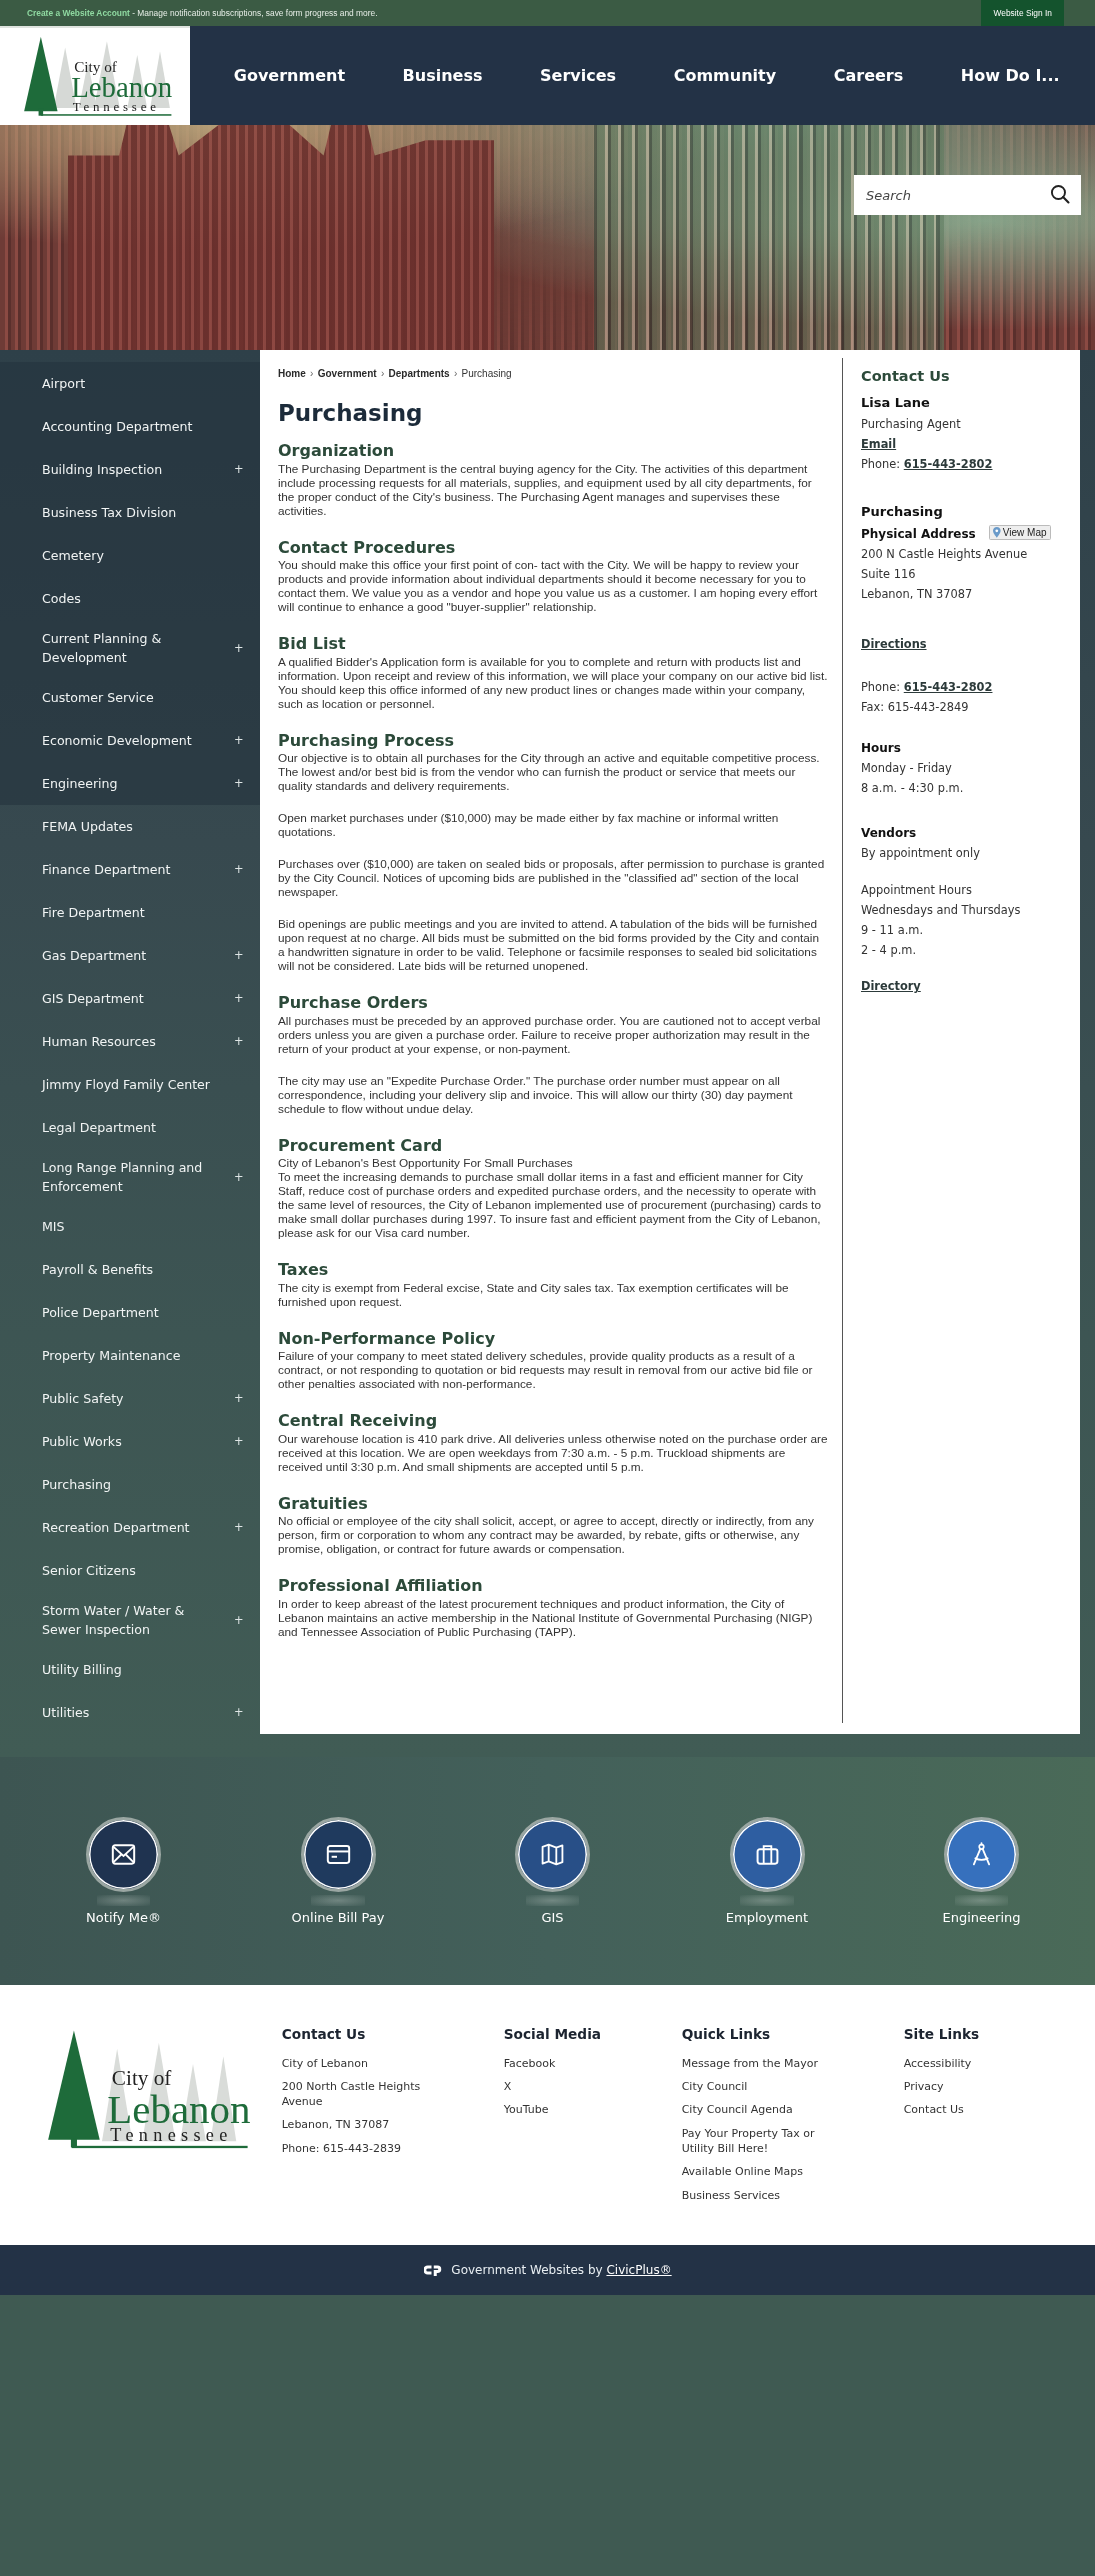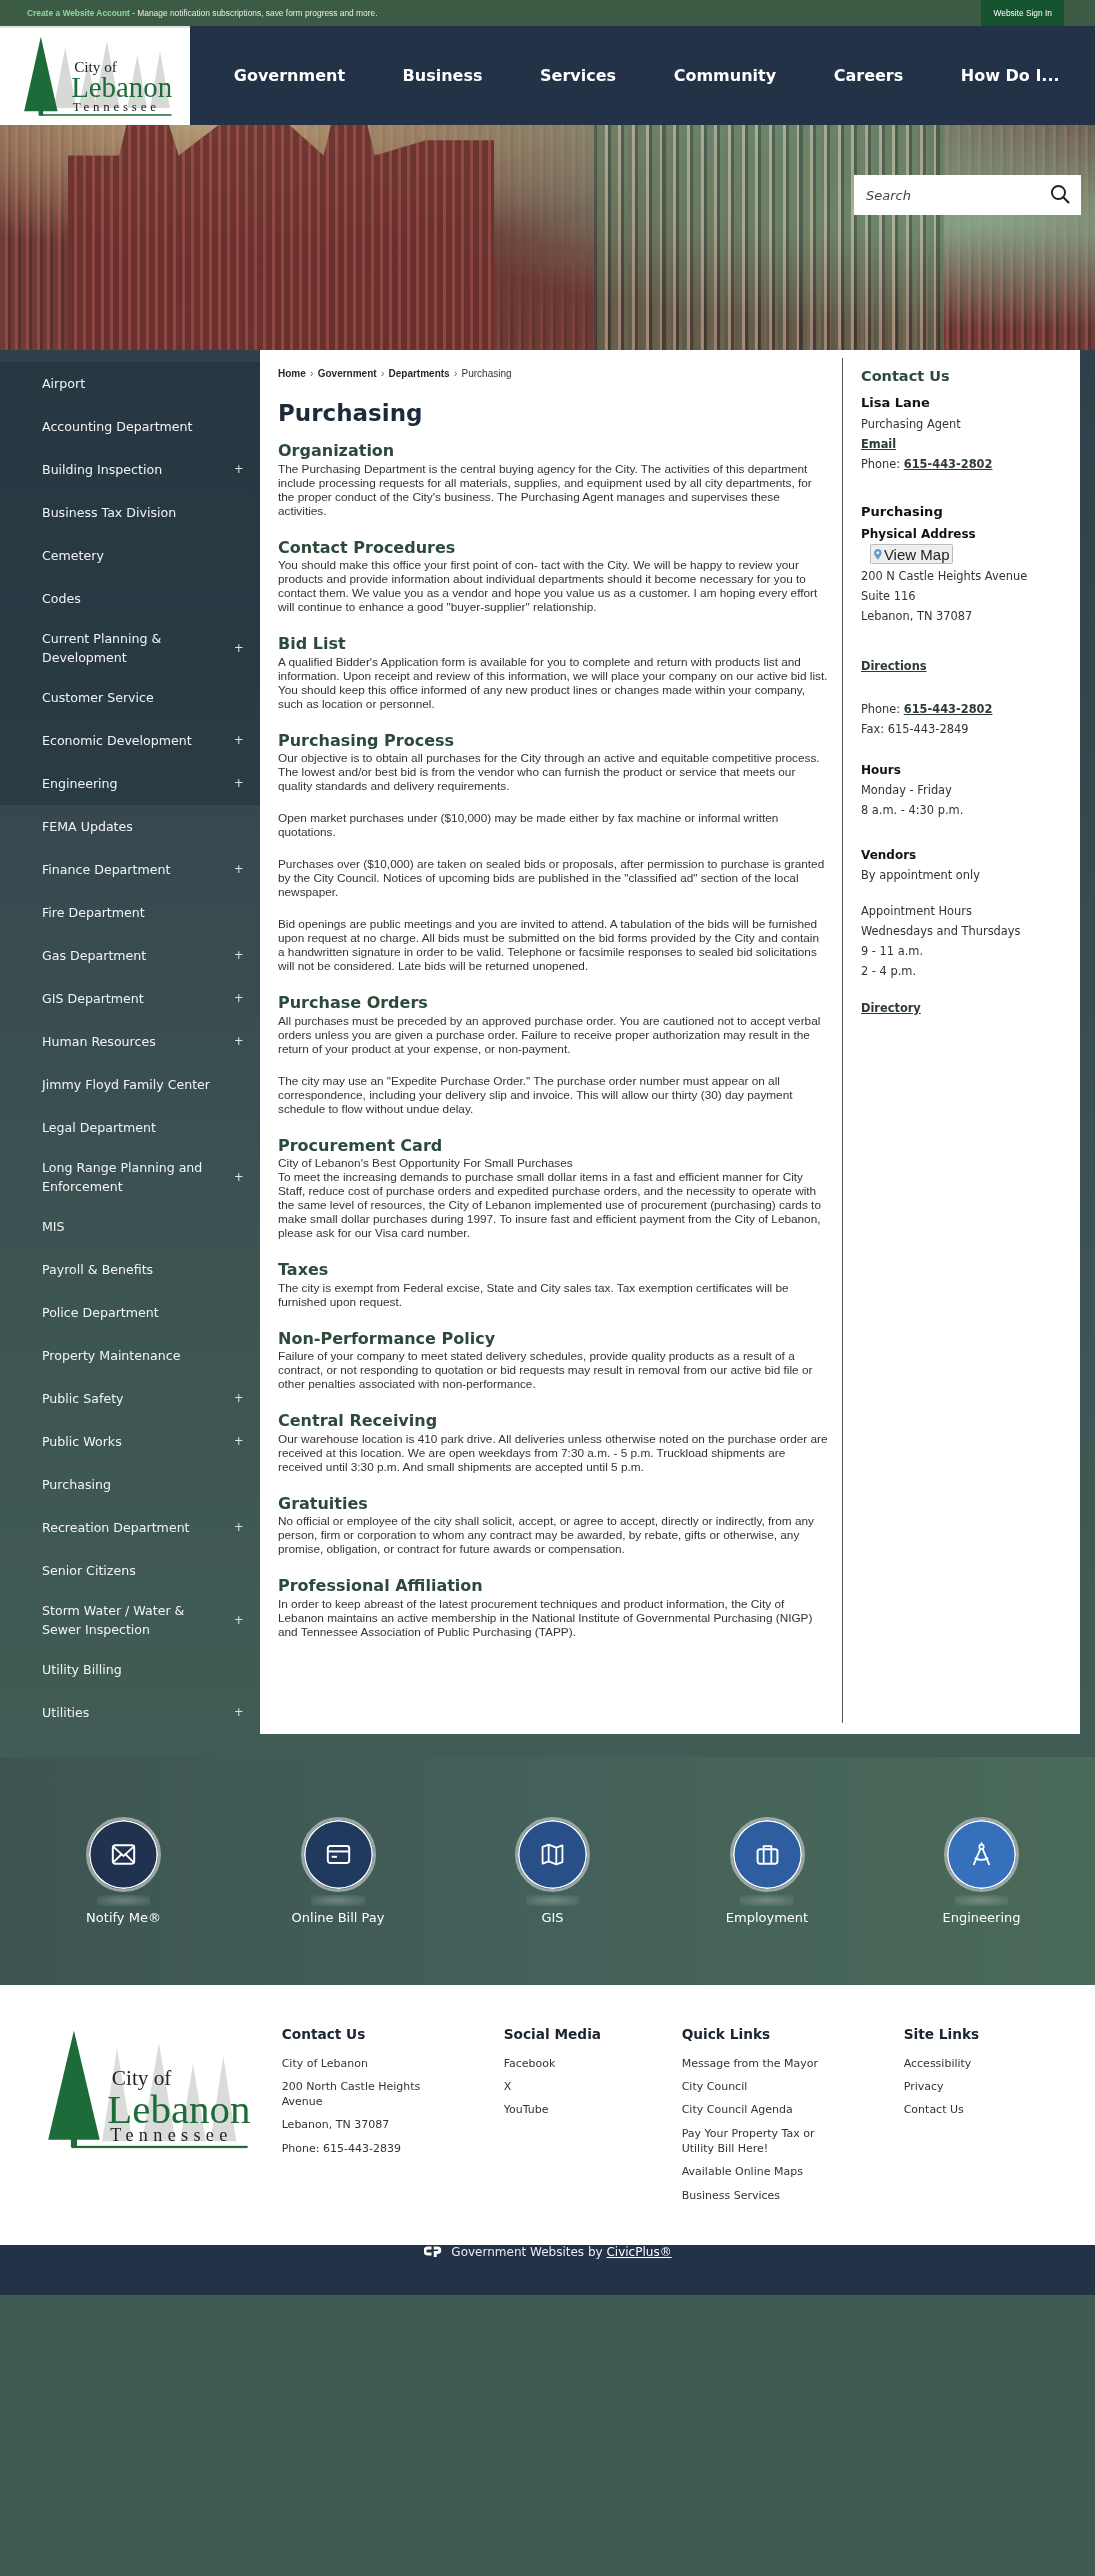--- a/index.html
+++ b/index.html
@@ -143,21 +143,21 @@
   .aside { width: 237px; padding: 18px 15px 15px 18px; font-family: "DejaVu Sans", sans-serif; }
   .aside h3 { color: #2c4a3a; font-size: 14.5px; font-weight: bold; margin-bottom: 10.7px; }
   .aside .name { font-weight: bold; font-size: 13px; color: #111; margin-bottom: 4.6px; }
   .aside .line { font-size: 11.4px; color: #333; line-height: 20px; }
   .aside a.link { color: #2c3a3a; font-weight: bold; text-decoration: underline; text-align: right; }
   .aside .block { margin-top: 30px; }
   .aside .label { font-weight: bold; font-size: 12px; color: #111; line-height: 20px; }
   .aside .viewmap {
     display: inline-flex; align-items: center; gap: 2.3px;
     background: #eee; border: 0.8px solid #bbb; border-radius: 1.5px;
-    font-size: 15px; padding: 0.8px 3px; margin-left: 9px; cursor: pointer;
+    font-size: 10px; padding: 0.8px 3px; margin-left: 9px; cursor: pointer;
     font-family: "Liberation Sans", sans-serif; color: #222;
   }
 
   
   .quick {
     height: 228px;
     background: linear-gradient(90deg, #3d5552 0%, #43605a 50%, #4a6a58 100%);
     display: flex; justify-content: space-between; align-items: center;
     padding: 0 61px 0 70px;
   }
@@ -178,21 +178,21 @@
   .footer {
     background: #fff; height: 260px; display: flex; padding: 41px 0 0 13.7px;
     font-family: "DejaVu Sans", sans-serif;
   }
   .footer .flogo { width: 268px; display: flex; justify-content: center; padding-top: 0; }
   .fcol { font-size: 11px; color: #333; }
   .fcol h4 { font-size: 13.7px; color: #1c2430; margin-bottom: 13.7px; font-weight: bold; }
   .fcol .fl { line-height: 15px; margin-bottom: 8.4px; }
   .fcol a { text-decoration: none; color: #333; }
   .bottom {
-    height: 50px; background: #233246; display: flex; align-items: flex-start; justify-content: center;
+    height: 50px; background: #233246; display: flex; align-items: center; justify-content: center;
     color: #e8eef2; font-size: 12px; gap: 9px;
     font-family: "DejaVu Sans", sans-serif;
   }
   .bottom a { color: #fff; text-decoration: underline; }
 </style>
 </head>
 <body>
 
 <div class="topbar">
   <div>

